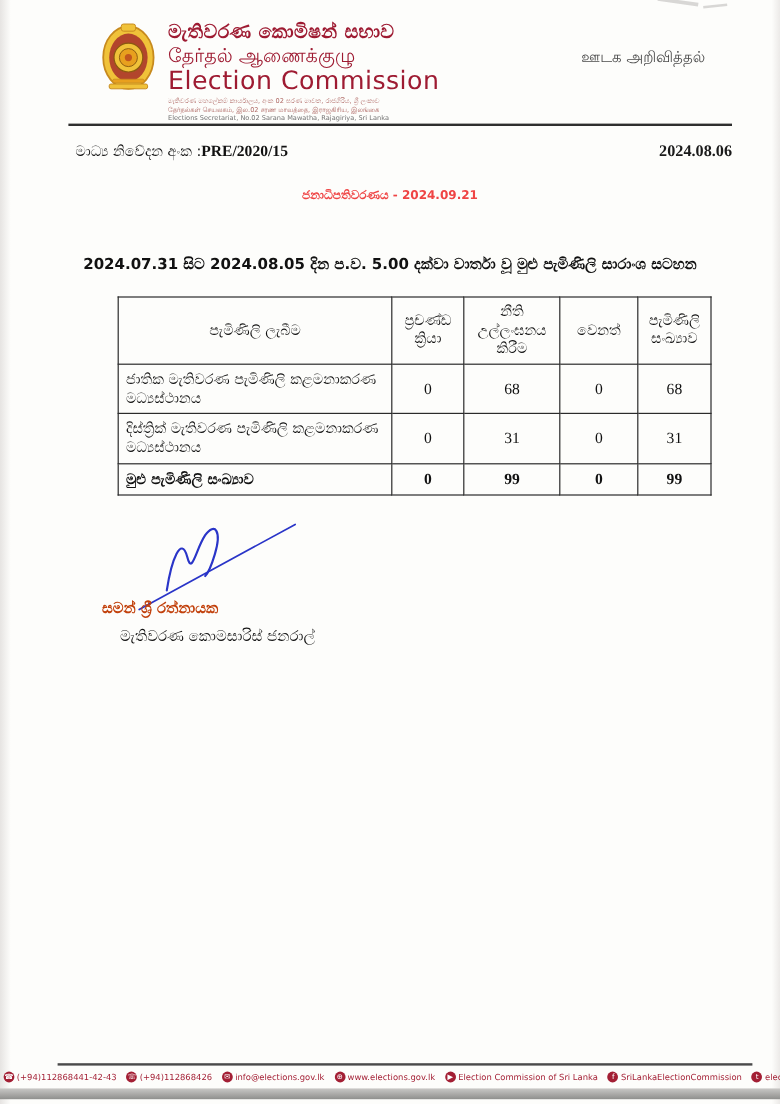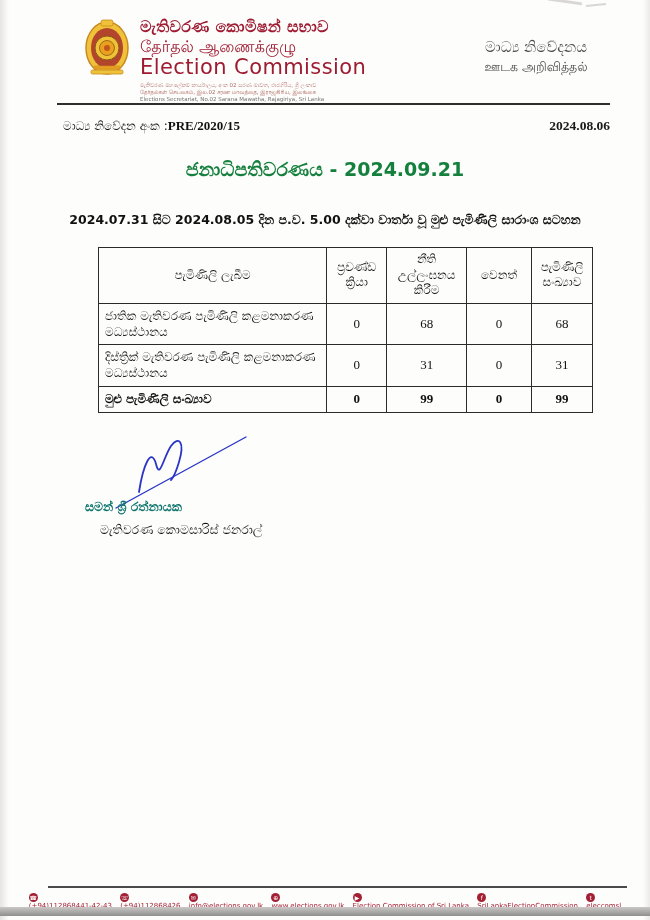--- a/index.html
+++ b/index.html
@@ -41,43 +41,43 @@
   .top-rule { position:absolute; left:57px; top:103px; width:553px; height:2px; background:#2e2e2e; }
 
   
   .ref-row { position:absolute; left:63px; top:118px; width:547px; display:flex;
     justify-content:space-between; align-items:baseline; }
   .ref-left { font-size:12px; color:#111; }
   .ref-number { font-weight:bold; font-family:"Liberation Serif","DejaVu Serif",serif; font-size:13px; }
   .doc-date { font-weight:bold; font-size:13.5px; font-family:"Liberation Serif","DejaVu Serif",serif; }
 
   .doc-title { position:absolute; left:0; top:158px; width:650px; text-align:center;
-    font-size:19px; font-weight:bold; color:#15803d; }
+    font-size:10px; font-weight:bold; color:#ef4444; }
   .doc-subtitle { position:absolute; left:0; top:212px; width:650px; text-align:center;
     font-size:12.5px; font-weight:bold; color:#111; }
 
   
   .tbl { position:absolute; left:98px; top:247px; width:495px; border-collapse:collapse; }
   .tbl th, .tbl td { border:1.5px solid #2b2b2b; font-size:12px; color:#111;
     padding:4px 6px; vertical-align:middle; }
   .tbl th { font-weight:normal; text-align:center; line-height:1.3; height:50px; }
   .tbl td.num { text-align:center; font-family:"Liberation Serif","DejaVu Serif",serif; font-size:13px; }
   .tbl td.lbl { text-align:left; line-height:1.35; height:41px; }
   .tbl tr.total td { font-weight:bold; height:26px; }
 
   
   .sig-svg { position:absolute; left:113px; top:428px; width:142px; height:86px; }
-  .sig-name { position:absolute; left:85px; top:499px; font-size:12.5px; font-weight:bold; color:#0f766e; }
+  .sig-name { position:absolute; left:85px; top:499px; font-size:12.5px; font-weight:bold; color:#c2410c; }
   .sig-designation { position:absolute; left:100px; top:522px; font-size:12.5px; color:#111; }
 
   
   .footer-rule { position:absolute; left:48px; top:886px; width:579px; height:2px; background:#4a4a4a; }
   .footer-row { position:absolute; left:0; top:893px; width:650px; text-align:center;
     font-size:7px; color:#a31f34; white-space:nowrap; }
-  .f-item { display:inline-flex; align-items:flex-start; margin:0 3px;flex-direction:column; }
+  .f-item { display:inline-flex; align-items:flex-end; margin:0 3px; }
   .f-icon { display:inline-block; width:9px; height:9px; border-radius:50%;
     background:#a31f34; color:#ffffff; font-size:6px; line-height:9px; text-align:center;
     margin-right:2px; flex:none; }
 </style>
 </head>
 <body>
 
 <div class="scan-page">
 
   <div class="edge-left"></div>
@@ -102,21 +102,20 @@
       <div class="org-en">Election Commission</div>
       <div class="addr">
         <div class="addr-si">මැතිවරණ මහලේකම් කාර්යාලය, අංක 02 සරණ මාවත, රාජගිරිය, ශ්‍රී ලංකාව</div>
         <div class="addr-ta">தேர்தல்கள் செயலகம், இல.02 சரண மாவத்தை, இராஜகிரிய, இலங்கை</div>
         <div class="addr-en">Elections Secretariat, No.02 Sarana Mawatha, Rajagiriya, Sri Lanka</div>
       </div>
     </div>
   </div>
 
   <div class="release-block">
-    <div class="release-si">මාධ්‍ය නිවේදනය</div>
     <div class="release-ta">ஊடக அறிவித்தல்</div>
   </div>
 
   <div class="top-rule"></div>
 
   <div class="ref-row">
     <div class="ref-left">
       <span>මාධ්‍ය නිවේදන අංක :</span><span class="ref-number">PRE/2020/15</span>
     </div>
     <div class="doc-date">2024.08.06</div>

